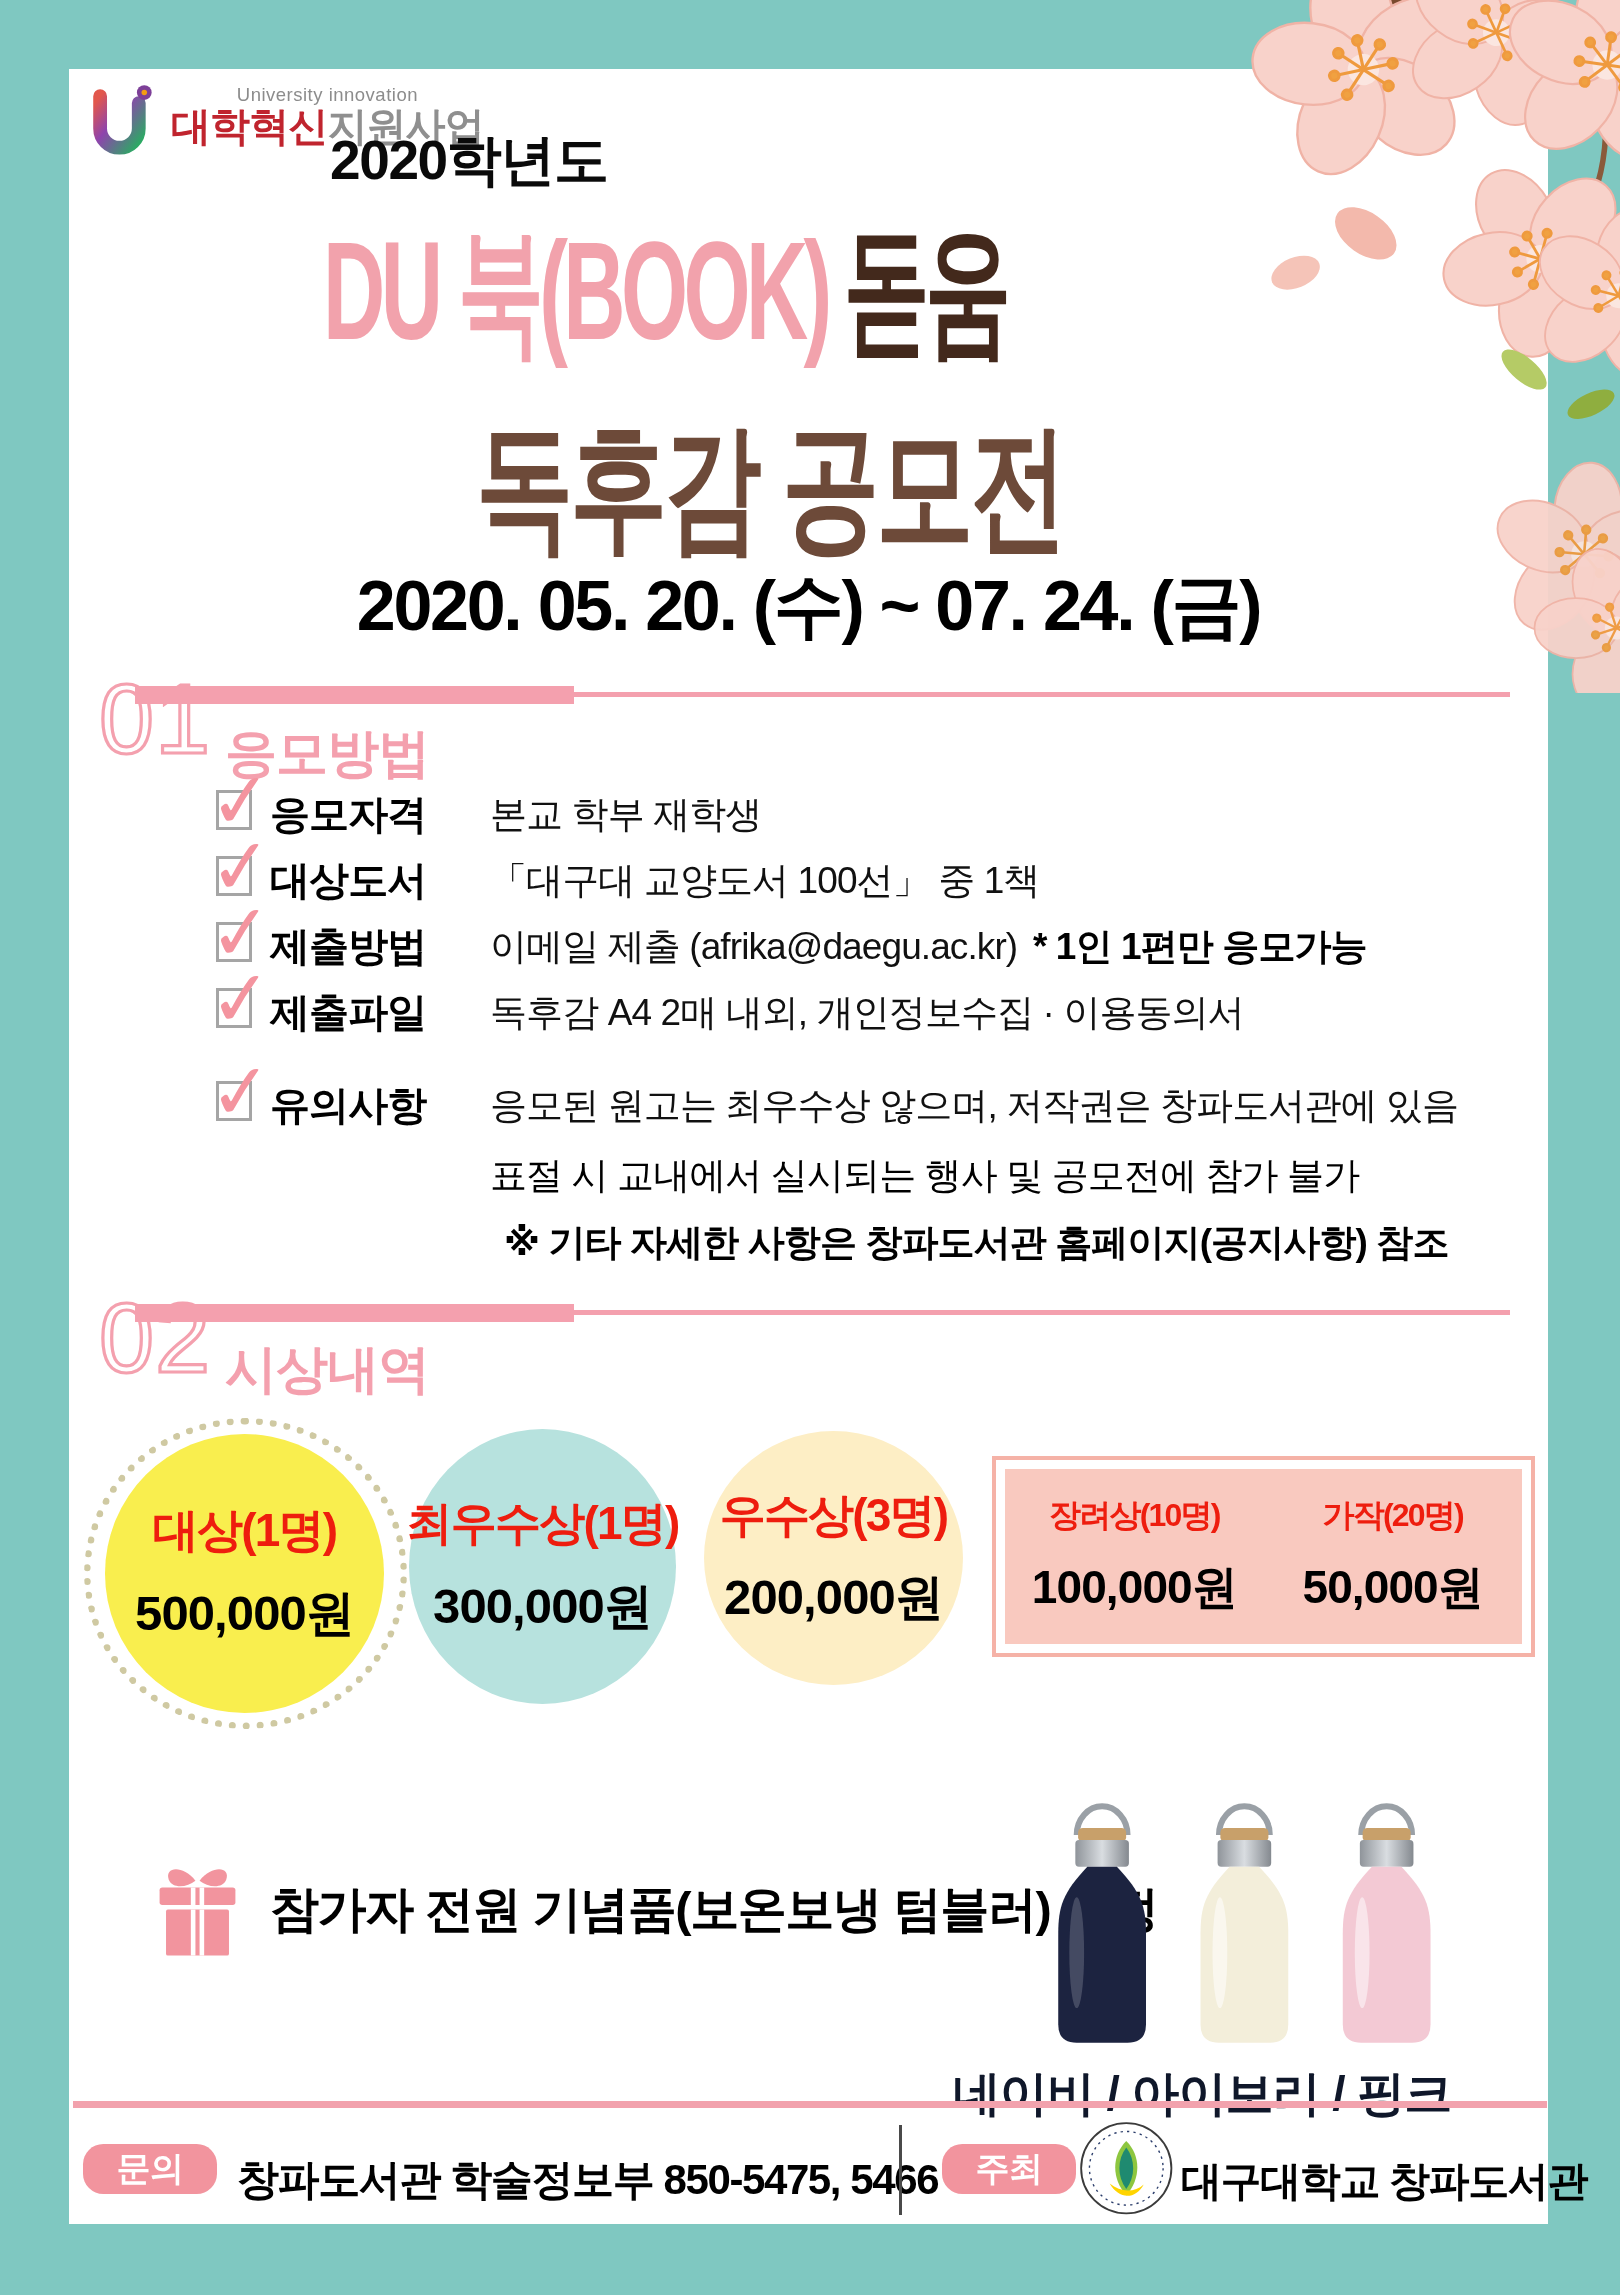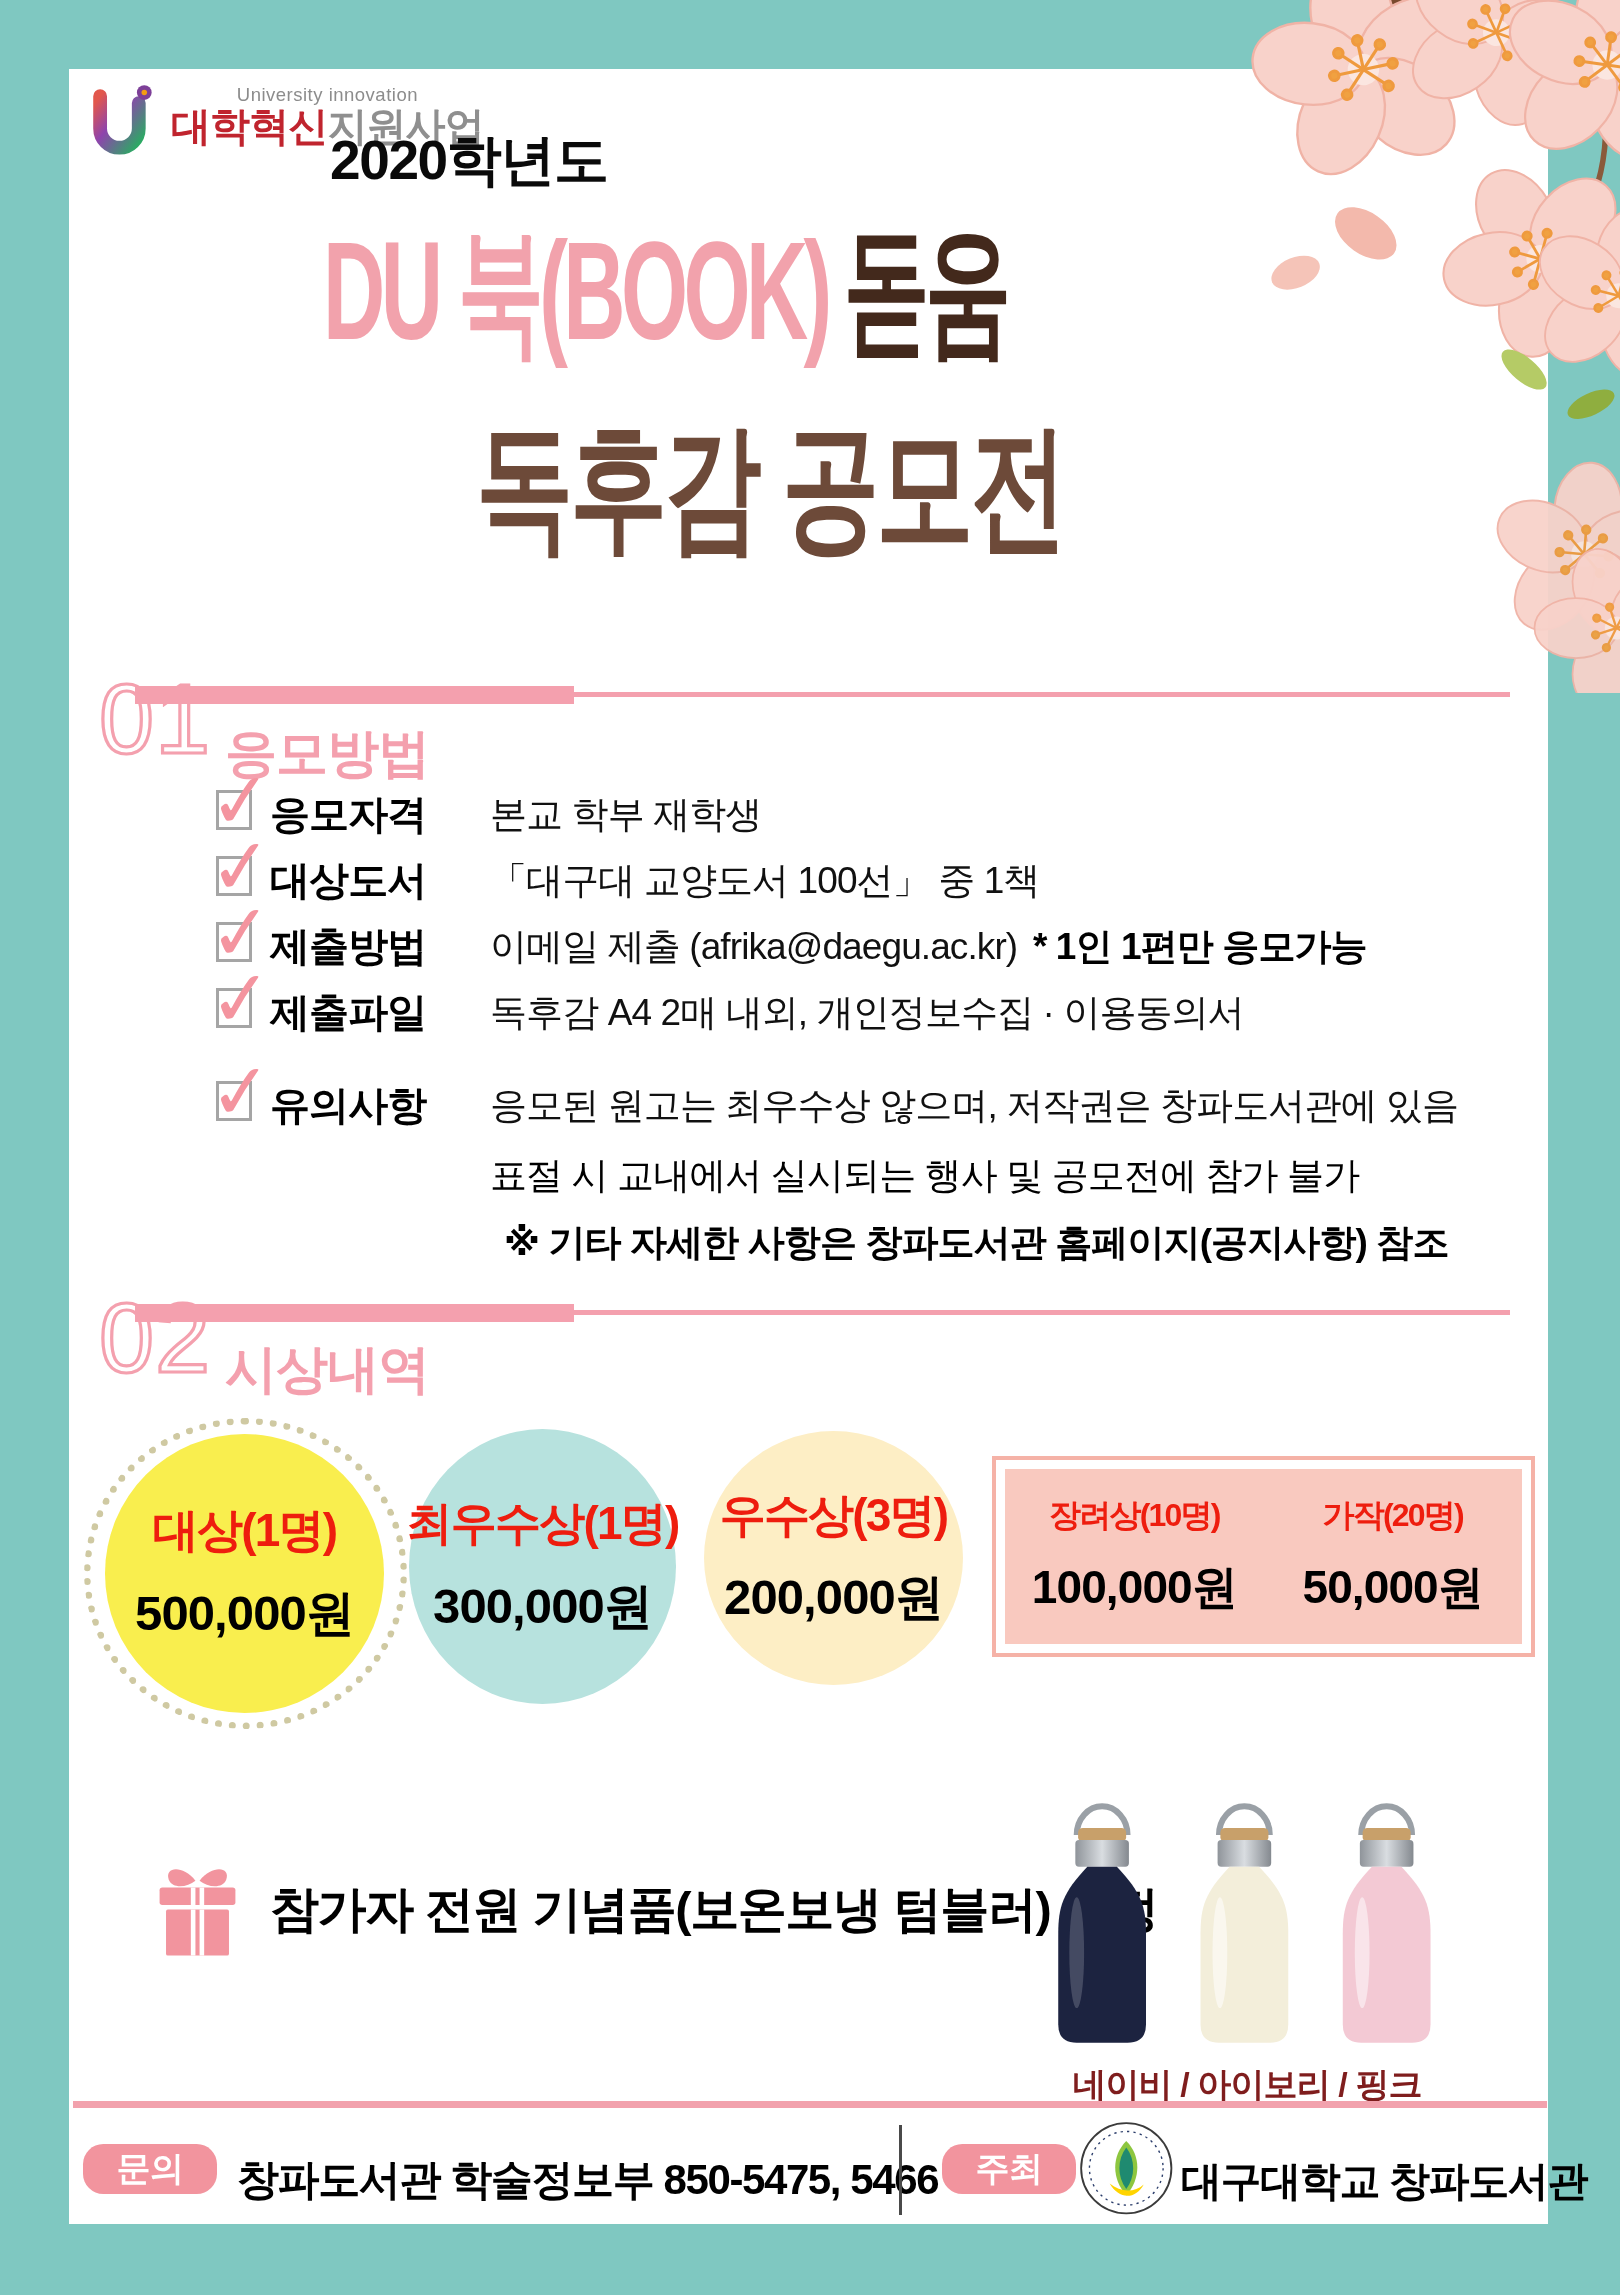--- a/index.html
+++ b/index.html
@@ -54,21 +54,21 @@
   .award-box { position:absolute; left:992px; top:1456px; width:543px; height:201px; border:4.6px solid #f5b2a7; background:#fff; padding:9.2px; }
   .award-box-inner { width:100%; height:100%; background:#f9c9bf; display:flex; }
   .award-cell { flex:1; display:flex; flex-direction:column; align-items:center; justify-content:center; gap:19.4px; }
   .award-cell .award-name { font-size:32px; }
   .award-cell .award-prize { font-size:46px; }
 
   
   .gift-icon { position:absolute; left:155px; top:1862px; }
   .gift-text { position:absolute; left:270px; top:1877px; font-size:49px; font-weight:800; color:#000; letter-spacing:-1.4px; white-space:nowrap; }
   .tumblers { position:absolute; left:1049px; top:1754px; }
-  .tumbler-caption { position:absolute; left:993px; top:2062px; width:508px; text-align:center; font-size:34px; font-weight:600; color:#7f1d1d; letter-spacing:-0.9px; }
+  .tumbler-caption { position:absolute; left:948px; top:2062px; width:508px; text-align:center; font-size:48px; font-weight:600; color:#0f172a; letter-spacing:-0.9px; }
 
   
   .divider-line { position:absolute; left:73px; top:2101px; width:1474px; height:7.4px; background:#f2a2ad; }
   .badge { position:absolute; width:134px; height:50px; background:#f2949e; border-radius:20.3px; color:#fff; font-size:34px; font-weight:800; display:flex; align-items:center; justify-content:center; letter-spacing:-0.5px; }
   .badge.inquiry { left:83px; top:2144px; }
   .badge.host { left:942px; top:2144px; }
   .inquiry-text { position:absolute; left:237px; top:2152px; font-size:42px; font-weight:800; color:#000; letter-spacing:-1.4px; white-space:nowrap; }
   .footer-vline { position:absolute; left:899px; top:2125px; width:2.8px; height:90px; background:#4a4a4a; }
   .seal { position:absolute; left:1079px; top:2119px; }
   .host-text { position:absolute; left:1181px; top:2154px; font-size:41px; font-weight:800; color:#000; letter-spacing:-1.4px; white-space:nowrap; }
@@ -96,20 +96,21 @@
     </svg>
     <div class="logo-text">
       <div class="logo-tagline">University innovation</div>
       <div class="logo-name"><span class="red">대학혁신</span><span class="gray">지원사업</span></div>
     </div>
   </div>
 
   <div class="school-year">2020학년도</div>
   <div class="title-line1"><span class="pink">DU 북(BOOK)</span><span class="brown">돋움</span></div>
   <div class="title-line2">독후감 공모전</div>
+  <div class="period">2020. 05. 20. (수) ~ 07. 24. (금)</div>
 
   <div class="sec-num" style="top:662px;">01</div>
   <div class="sec-bar-thick" style="top:686px;"></div>
   <div class="sec-bar-thin" style="top:692px;"></div>
   <div class="sec-title" style="top:719px;">응모방법</div>
 
   <div class="chk-row" style="top:783px;">
     <span class="cbox"></span>
       <span class="tick"></span>
     <span class="chk-lbl">응모자격</span>

